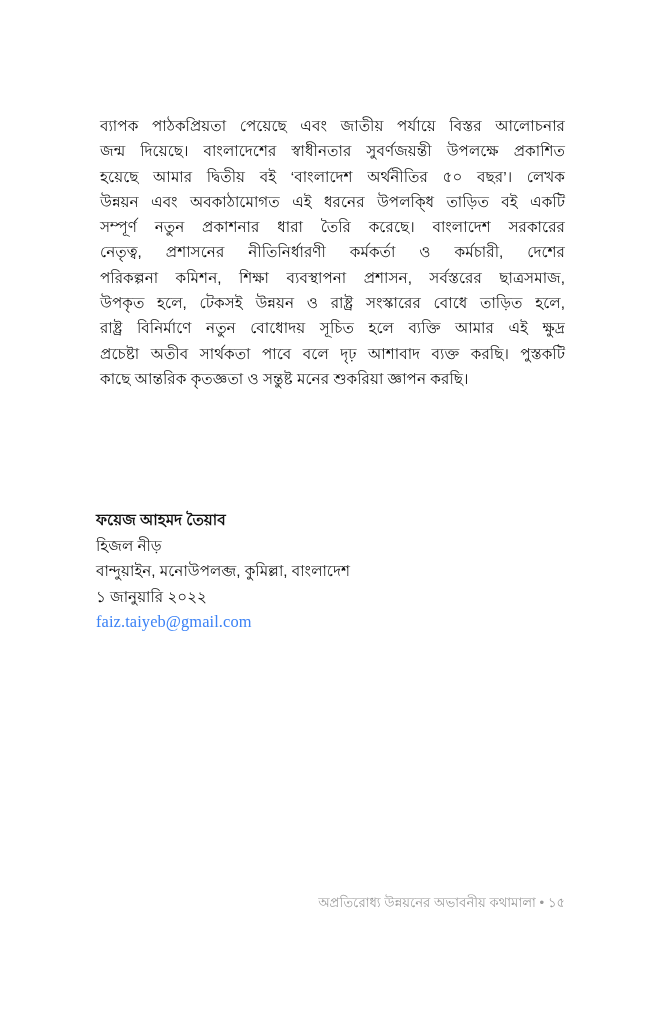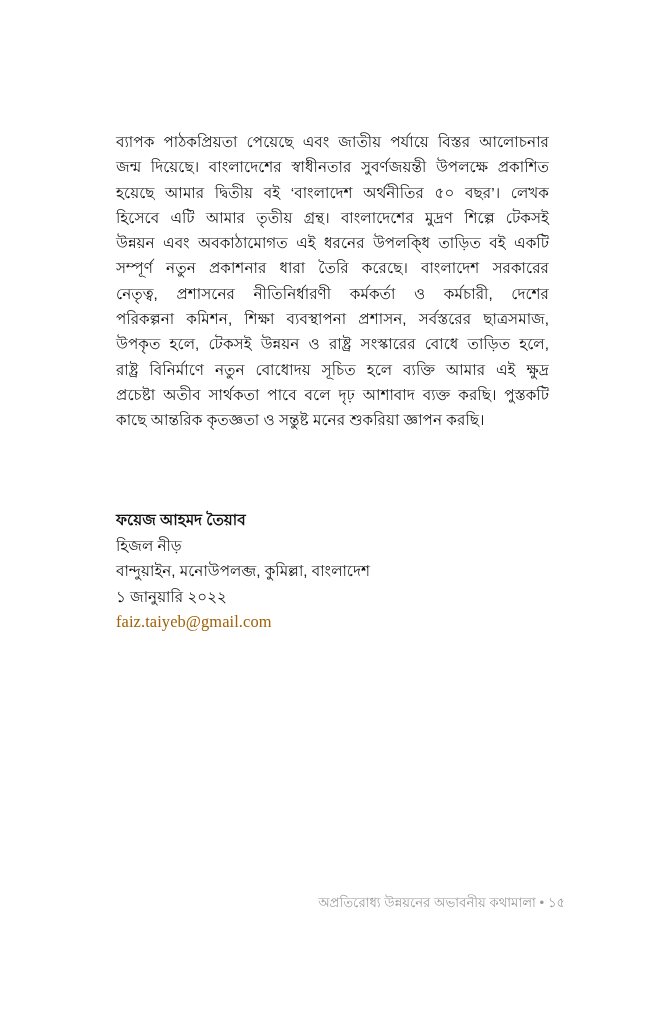--- a/index.html
+++ b/index.html
@@ -22,56 +22,56 @@
     width: 465px;
     text-align: justify;
     text-justify: inter-word;
     font-family: "Liberation Sans", sans-serif;
     font-size: 15.2px;
     line-height: 25.3px;
     color: #111111;
     letter-spacing: 0.05px;
   }
   .body-text p {
-    margin: 16px;
+    margin: 0;
     text-align: justify;
   }
   
   .just-line {
     display: block;
     text-align: justify;
     text-align-last: justify;
     white-space: nowrap;
   }
   .just-line.last {
     text-align-last: left;
   }
   .signature {
     position: absolute;
-    left: 116px;
+    left: 96px;
     top: 507px;
     width: 420px;
     font-family: "Liberation Sans", sans-serif;
     font-size: 15.2px;
     line-height: 25.6px;
     color: #111111;
   }
   .sig-name {
     font-weight: bold;
     display: block;
   }
   .sig-line {
     display: block;
     font-weight: normal;
   }
   .sig-email {
     display: block;
     font-family: "Liberation Serif", serif;
     font-size: 16.4px;
-    color: #a16207;
+    color: #3b82f6;
     letter-spacing: 0.1px;
   }
   .footer {
     position: absolute;
     left: 0;
     top: 894px;
     width: 565px;
     text-align: right;
     font-family: "Liberation Sans", sans-serif;
     font-size: 13.2px;
@@ -86,21 +86,20 @@
 </head>
 <body>
 
 <div class="page">
 
   <div class="body-text">
     <p>
       <span class="just-line">ব্যাপক পাঠকপ্রিয়তা পেয়েছে এবং জাতীয় পর্যায়ে বিস্তর আলোচনার</span>
       <span class="just-line">জন্ম দিয়েছে। বাংলাদেশের স্বাধীনতার সুবর্ণজয়ন্তী উপলক্ষে প্রকাশিত</span>
       <span class="just-line">হয়েছে আমার দ্বিতীয় বই ‘বাংলাদেশ অর্থনীতির ৫০ বছর’। লেখক</span>
-      <span class="just-line">হিসেবে এটি আমার তৃতীয় গ্রন্থ। বাংলাদেশের মুদ্রণ শিল্পে টেকসই</span>
       <span class="just-line">উন্নয়ন এবং অবকাঠামোগত এই ধরনের উপলক্ধি তাড়িত বই একটি</span>
       <span class="just-line">সম্পূর্ণ নতুন প্রকাশনার ধারা তৈরি করেছে। বাংলাদেশ সরকারের</span>
       <span class="just-line">নেতৃত্ব, প্রশাসনের নীতিনির্ধারণী কর্মকর্তা ও কর্মচারী, দেশের</span>
       <span class="just-line">পরিকল্পনা কমিশন, শিক্ষা ব্যবস্থাপনা প্রশাসন, সর্বস্তরের ছাত্রসমাজ,</span>
       <span class="just-line">উপকৃত হলে, টেকসই উন্নয়ন ও রাষ্ট্র সংস্কারের বোধে তাড়িত হলে,</span>
       <span class="just-line">রাষ্ট্র বিনির্মাণে নতুন বোধোদয় সূচিত হলে ব্যক্তি আমার এই ক্ষুদ্র</span>
       <span class="just-line">প্রচেষ্টা অতীব সার্থকতা পাবে বলে দৃঢ় আশাবাদ ব্যক্ত করছি। পুস্তকটি</span>
       <span class="just-line last">কাছে আন্তরিক কৃতজ্ঞতা ও সন্তুষ্ট মনের শুকরিয়া জ্ঞাপন করছি।</span>
     </p>
   </div>

